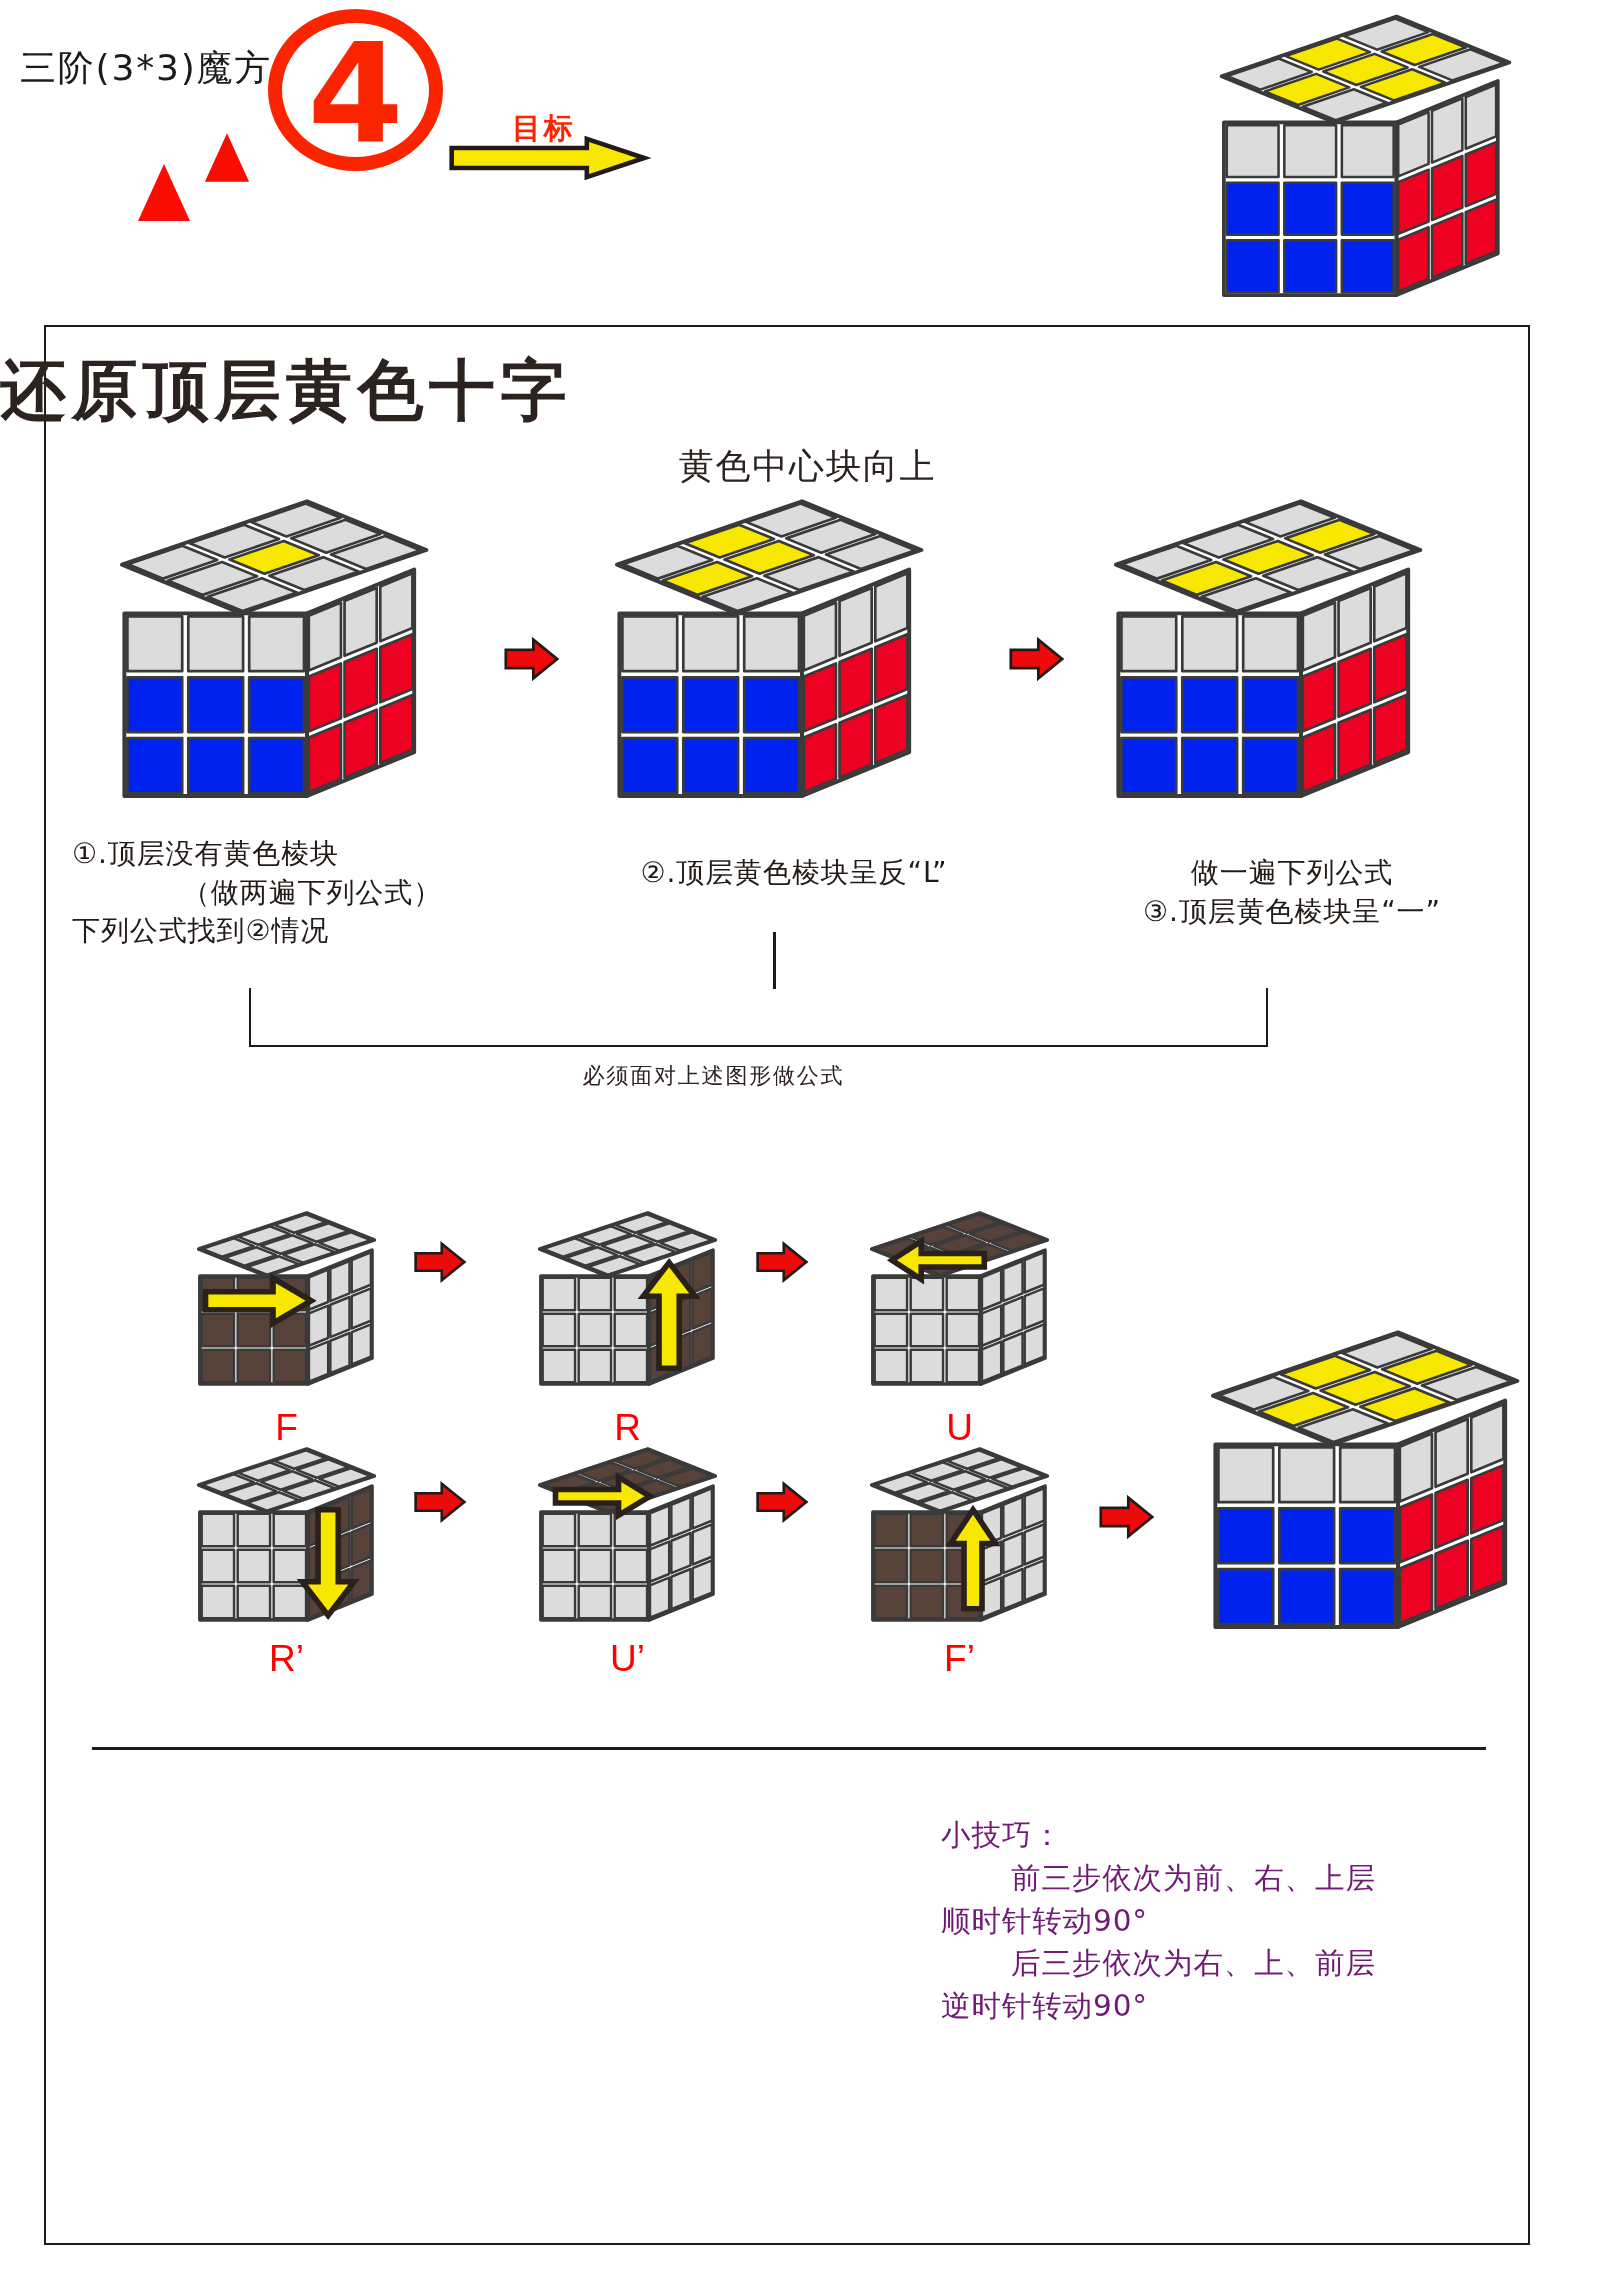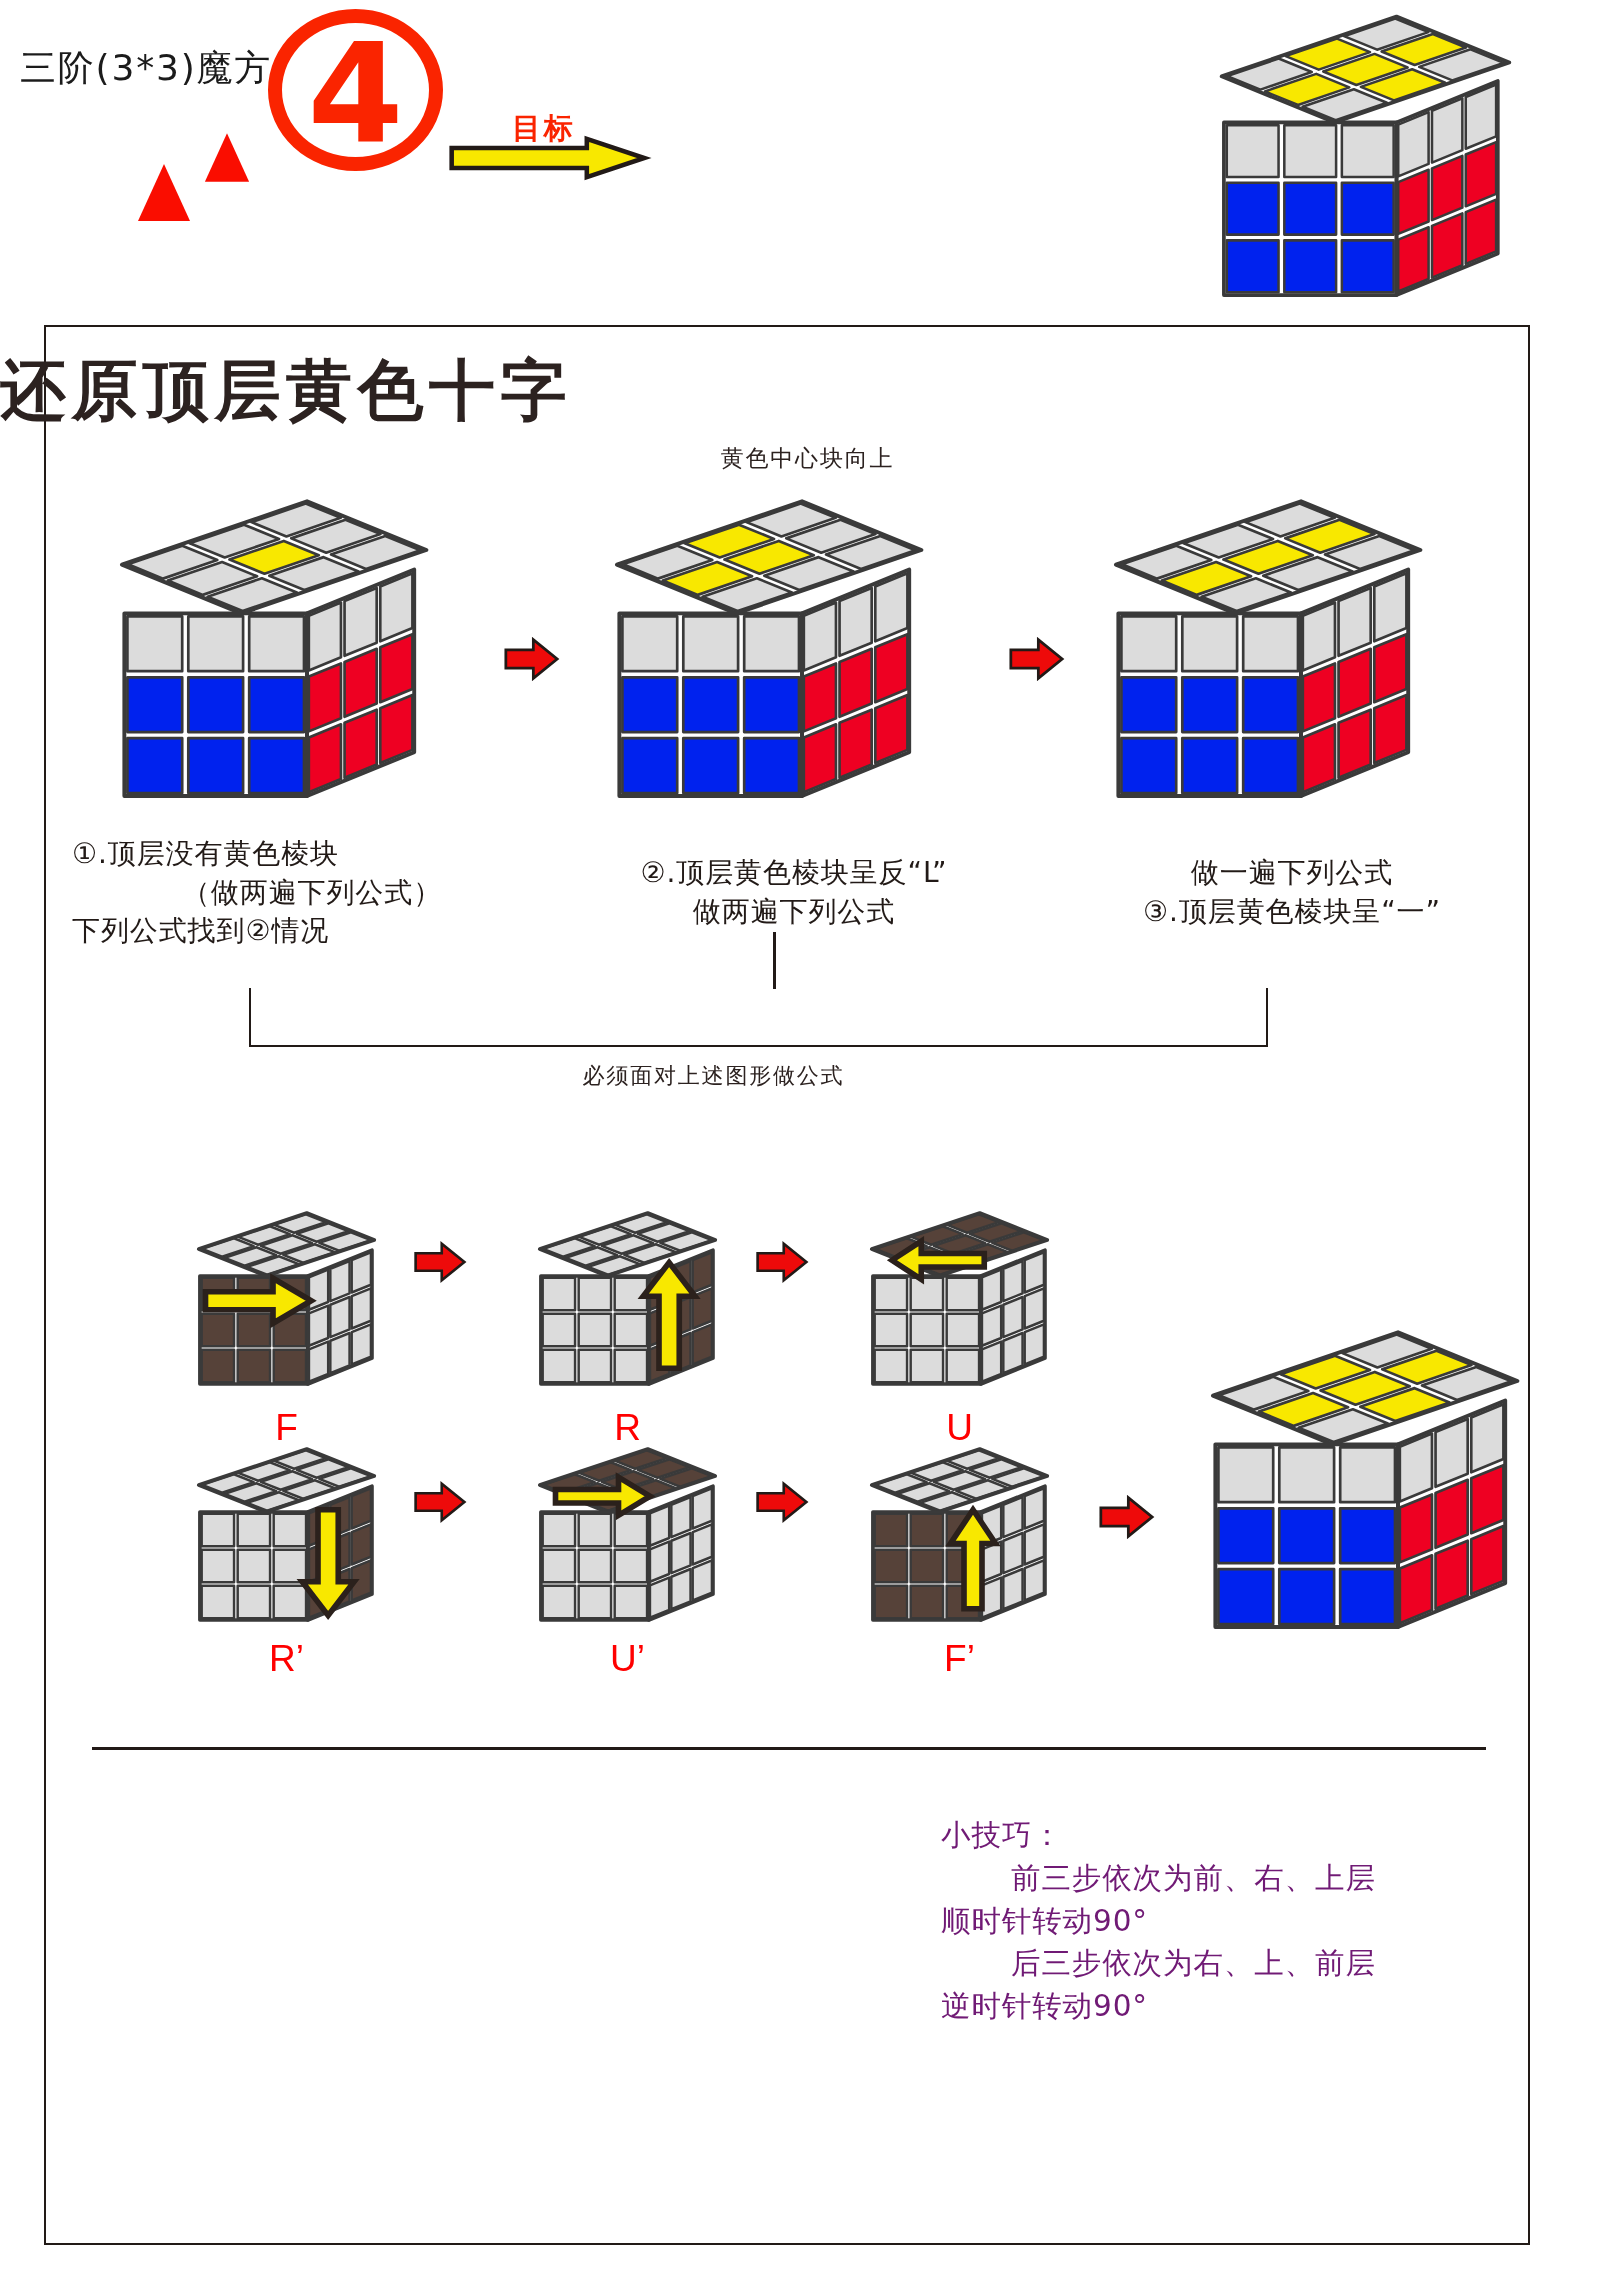--- a/index.html
+++ b/index.html
@@ -19,21 +19,21 @@
   #tri-a{left:201px;top:129px;transform:scale(.85);}
   #tri-b{left:138px;top:164px;}
 
   #goal-label{left:512px;top:109px;font-size:29px;color:#fa2400;font-weight:bold;letter-spacing:2.8px;font-family:"DejaVu Sans",sans-serif;}
   #goal-arrow{left:449px;top:137px;width:198px;height:42px;}
 
   
   #panel{left:44px;top:325px;width:1486px;height:1920px;border:2.8px solid #221a17;box-sizing:border-box;}
 
   #main-title{left:0;top:346px;width:1615px;text-align:left;font-size:66px;font-weight:bold;color:#2c2220;letter-spacing:5.5px;font-family:"DejaVu Sans",sans-serif;}
-  #main-sub{left:0;top:443px;width:1615px;text-align:center;font-size:23px;color:#2c2220;letter-spacing:1.8px;font-family:"DejaVu Sans",sans-serif;}
+  #main-sub{left:0;top:443px;width:1615px;text-align:center;font-size:35px;color:#2c2220;letter-spacing:1.8px;font-family:"DejaVu Sans",sans-serif;}
 
   
   .caption{font-size:28px;color:#221a17;line-height:1.38;letter-spacing:0.9px;text-align:center;font-family:"DejaVu Sans",sans-serif;}
   #cap1{left:72px;top:835px;width:480px;text-align:left;}
   #cap2{left:554px;top:854px;width:480px;}
   #cap3{left:1052px;top:854px;width:480px;}
 
   
   .brk{border-left:2.8px solid #221a17;border-right:2.8px solid #221a17;border-bottom:2.8px solid #221a17;}
   #brk-main{left:249px;top:988px;width:1015px;height:57px;}
@@ -240,21 +240,20 @@
     </svg>
 </div>
 
 <div class="abs caption" id="cap1">
   <div>①.顶层没有黄色棱块</div>
   <div style="text-align:center">（做两遍下列公式）</div>
   <div>下列公式找到②情况</div>
 </div>
 <div class="abs caption" id="cap2">
   <div>②.顶层黄色棱块呈反“L”</div>
-  <div>做两遍下列公式</div>
 </div>
 <div class="abs caption" id="cap3">
   <div>做一遍下列公式</div>
   <div>③.顶层黄色棱块呈“一”</div>
 </div>
 
 <div class="abs brk" id="brk-main"></div>
 <div class="abs" id="brk-stem"></div>
 <div class="abs" id="brk-text">必须面对上述图形做公式</div>
 

